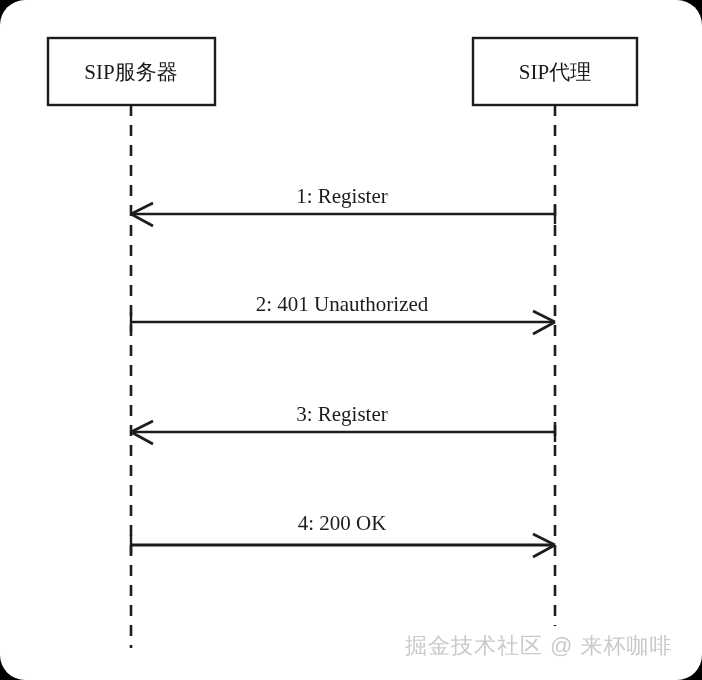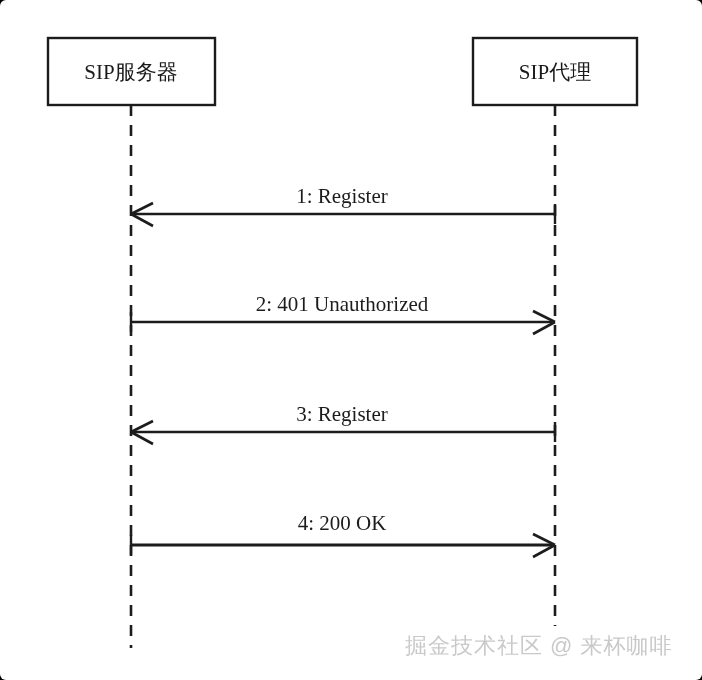--- a/index.html
+++ b/index.html
@@ -13,21 +13,21 @@
     overflow: hidden;
     font-family: "Liberation Serif", serif;
   }
   #canvas {
     position: absolute;
     left: 0;
     top: 0;
     width: 702px;
     height: 680px;
     background: #ffffff;
-    border-radius: 6px;
+    border-radius: 25px;
     overflow: hidden;
   }
   #diagram-svg {
     position: absolute;
     left: 0;
     top: 0;
     width: 702px;
     height: 680px;
   }
   .lifeline-box-label {

